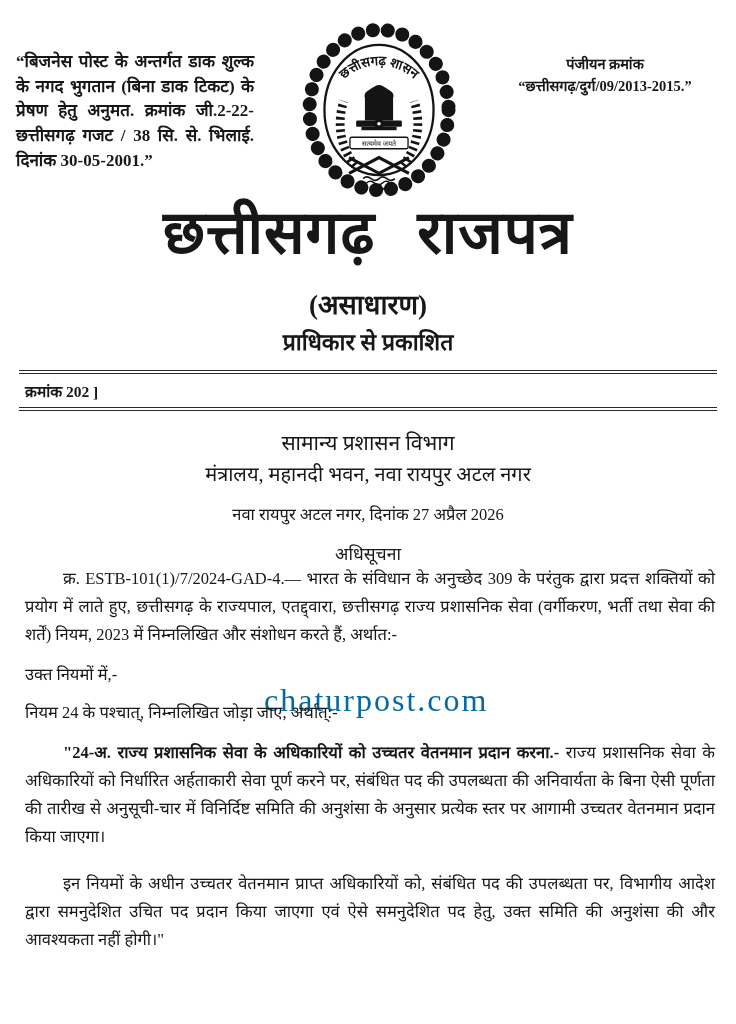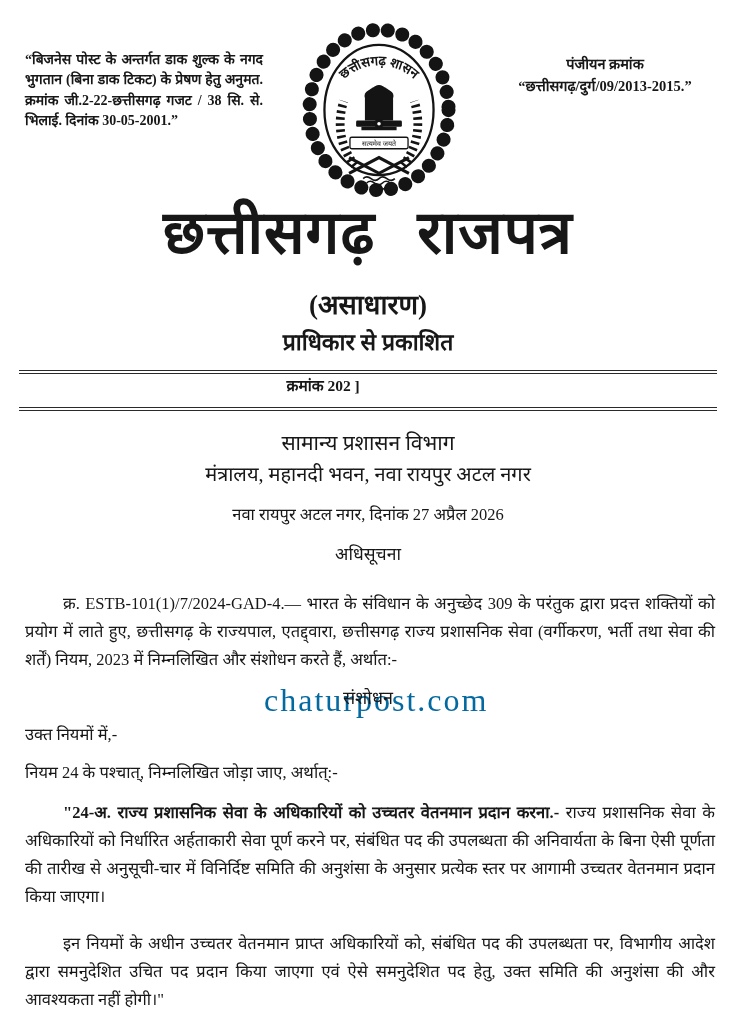--- a/index.html
+++ b/index.html
@@ -9,22 +9,22 @@
     width: 736px; height: 1024px;
     font-family: "Liberation Serif", "DejaVu Serif", serif;
     color: #171717;
     overflow: hidden;
   }
   .content { position: relative; z-index: 2; }
 
   
   .header-zone { position: relative; height: 198px; }
   .left-note {
-    position: absolute; left: 25px; top: 50px; width: 238px;
-    font-size: 14px; font-weight: bold; line-height: 1.45;
+    position: absolute; left: 16px; top: 50px; width: 238px;
+    font-size: 17px; font-weight: bold; line-height: 1.45;
     text-align: justify;
   }
   .emblem-wrap { position: absolute; left: 292px; top: 22px; width: 174px; height: 176px; }
   .reg-block {
     position: absolute; right: 18px; top: 54px; width: 226px;
     text-align: center; font-size: 14.5px; font-weight: bold; line-height: 1.5;
   }
 
   .main-title {
     text-align: center; margin-top: 4px;
@@ -37,37 +37,37 @@
 
   
   .hrule {
     margin: 0 19px; height: 4px;
     border-top: 1.6px solid #2a2a2a; border-bottom: 1.6px solid #2a2a2a;
   }
   .hrule.top { margin-top: 13px; }
   .issue-row {
     display: flex; align-items: center;
     margin: 0 19px; height: 33px;
-    font-size: 15.5px; font-weight: bold; flex-direction: column;
+    font-size: 15.5px; font-weight: bold;
   }
   .issue-no { width: 175px; text-align: left; padding-left: 6px; }
   .issue-date { flex: 1; text-align: center; padding-right: 120px; }
 
   
   .dept { text-align: center; margin-top: 17px; font-size: 21px; }
   .addr { text-align: center; margin-top: 4px; font-size: 20px; }
   .place-date { text-align: center; margin-top: 15px; font-size: 16.5px; }
   .notice { text-align: center; margin-top: 16px; font-size: 17.5px; }
 
   .para {
     margin: 0 21px 0 25px;
     font-size: 16.5px; line-height: 28px; text-align: justify;
     text-indent: 38px;
   }
-  .para1 { margin-top: 25px; }
+  .para1 { }
   .amendment { text-align: center; margin-top: 11px; font-size: 18px; }
   .plain-line { margin: 0 21px 0 25px; font-size: 16.5px; }
   .line1 { margin-top: 13px; }
   .line2 { margin-top: 15px; }
   .para2 { margin-top: 16px; }
   .para3 { margin-top: 19px; }
   .bold { font-weight: bold; }
 
   
   .watermark {
@@ -150,21 +150,20 @@
   </div>
   <div class="hrule"></div>
 
   <div class="dept">सामान्य प्रशासन विभाग</div>
   <div class="addr">मंत्रालय, महानदी भवन, नवा रायपुर अटल नगर</div>
   <div class="place-date">नवा रायपुर अटल नगर, दिनांक 27 अप्रैल 2026</div>
   <div class="notice">अधिसूचना</div>
 
   <p class="para para1"><span>क्र. ESTB-101(1)/7/2024-GAD-4.—</span><span> भारत के संविधान के अनुच्छेद 309 के परंतुक द्वारा प्रदत्त शक्तियों को प्रयोग में लाते हुए, छत्तीसगढ़ के राज्यपाल, एतद्द्वारा, छत्तीसगढ़ राज्य प्रशासनिक सेवा (वर्गीकरण, भर्ती तथा सेवा की शर्तें) नियम, 2023 में निम्नलिखित और संशोधन करते हैं, अर्थात:-</span></p>
 
-  <div class="amendment">संशोधन</div>
   <div class="plain-line line1">उक्त नियमों में,-</div>
   <div class="plain-line line2">नियम 24 के पश्चात्, निम्नलिखित जोड़ा जाए, अर्थात्:-</div>
 
   <p class="para para2"><span class="bold">"24-अ. राज्य प्रशासनिक सेवा के अधिकारियों को उच्चतर वेतनमान प्रदान करना.-</span><span> राज्य प्रशासनिक सेवा के अधिकारियों को निर्धारित अर्हताकारी सेवा पूर्ण करने पर, संबंधित पद की उपलब्धता की अनिवार्यता के बिना ऐसी पूर्णता की तारीख से अनुसूची-चार में विनिर्दिष्ट समिति की अनुशंसा के अनुसार प्रत्येक स्तर पर आगामी उच्चतर वेतनमान प्रदान किया जाएगा।</span></p>
 
   <p class="para para3">इन नियमों के अधीन उच्चतर वेतनमान प्राप्त अधिकारियों को, संबंधित पद की उपलब्धता पर, विभागीय आदेश द्वारा समनुदेशित उचित पद प्रदान किया जाएगा एवं ऐसे समनुदेशित पद हेतु, उक्त समिति की अनुशंसा की और आवश्यकता नहीं होगी।"</p>
 
 </div>
 
 </body></html>

